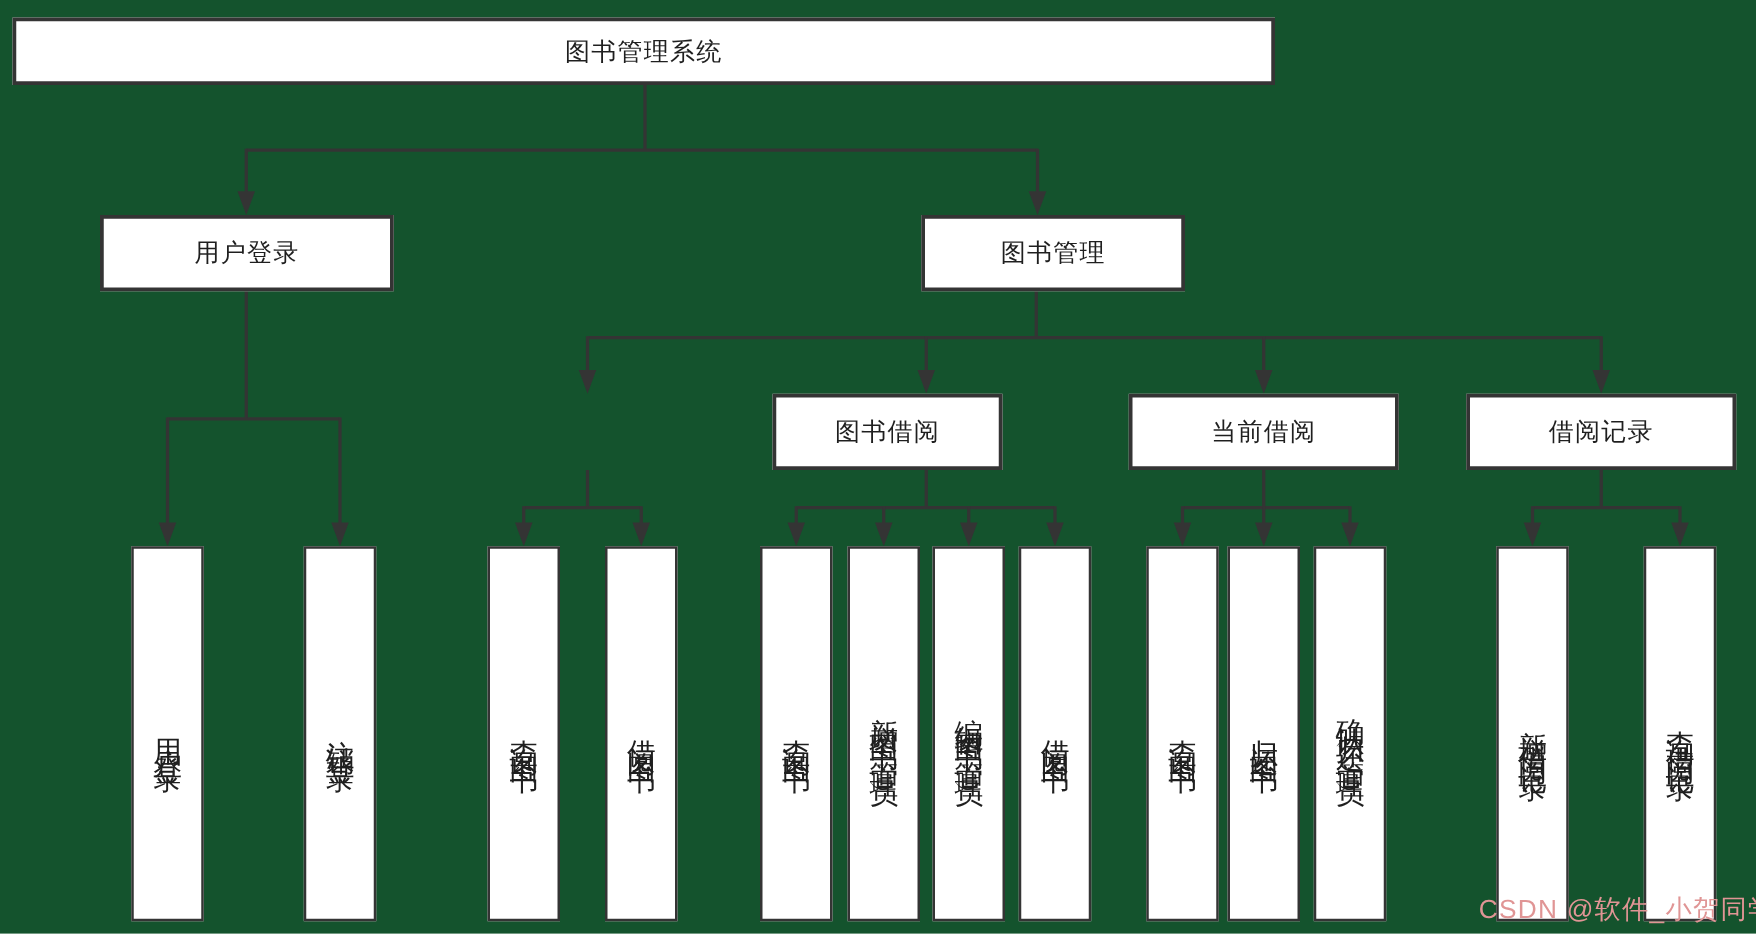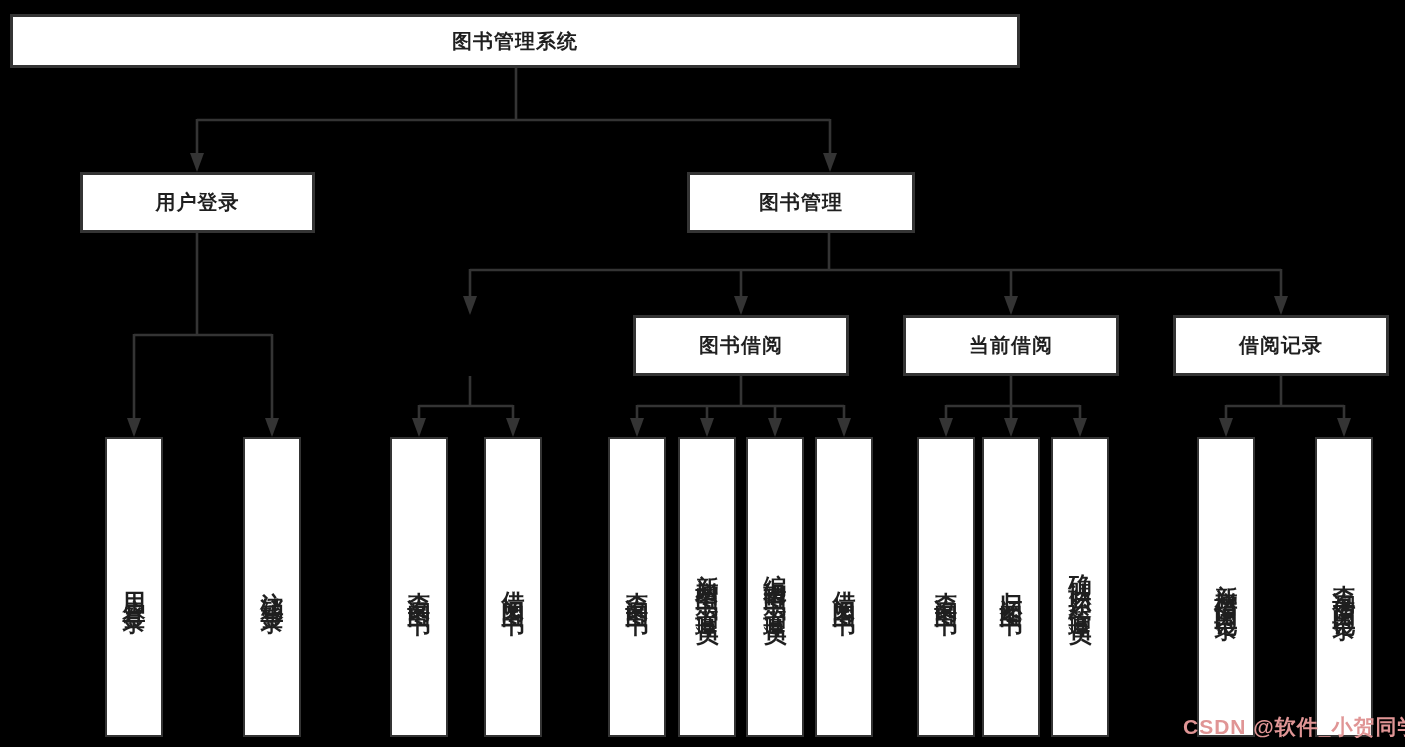--- a/index.html
+++ b/index.html
@@ -5,23 +5,22 @@
   html, body {
     margin: 0;
     padding: 0;
     background: #ffffff;
     font-family: "Liberation Sans", sans-serif;
   }
   #stage {
     position: relative;
     width: 1405px;
     height: 747px;
-    background: #000000;
+    background: #14532d;
     overflow: hidden;
-    font-weight: bold;
   }
   #connectors {
     position: absolute;
     left: 0;
     top: 0;
     z-index: 1;
   }
   .box {
     position: absolute;
     box-sizing: border-box;
@@ -131,25 +130,25 @@
     </g>
   </svg>
 
   <div class="box hbox" style="left:10px; top:14px; width:1010px; height:54px;">
     <span>图书管理系统</span>
   </div>
 
   <div class="box hbox" style="left:80px; top:172px; width:235px; height:61px;">
     <span>用户登录</span>
   </div>
-  <div class="box hbox" style="left:687px; top:172px; width:228px; height:61px;text-align:right;">
+  <div class="box hbox" style="left:737px; top:172px; width:211px; height:61px;text-align:right;">
     <span>图书管理</span>
   </div>
 
-  <div class="box hbox" style="left:633px; top:315px; width:216px; height:61px;">
+  <div class="box hbox" style="left:618px; top:315px; width:184px; height:61px;">
     <span>图书借阅</span>
   </div>
   <div class="box hbox" style="left:903px; top:315px; width:216px; height:61px;">
     <span>当前借阅</span>
   </div>
   <div class="box hbox" style="left:1173px; top:315px; width:216px; height:61px;">
     <span>借阅记录</span>
   </div>
 
   <div class="box leaf" style="left:105px; top:437px; width:58px; height:300px;">

